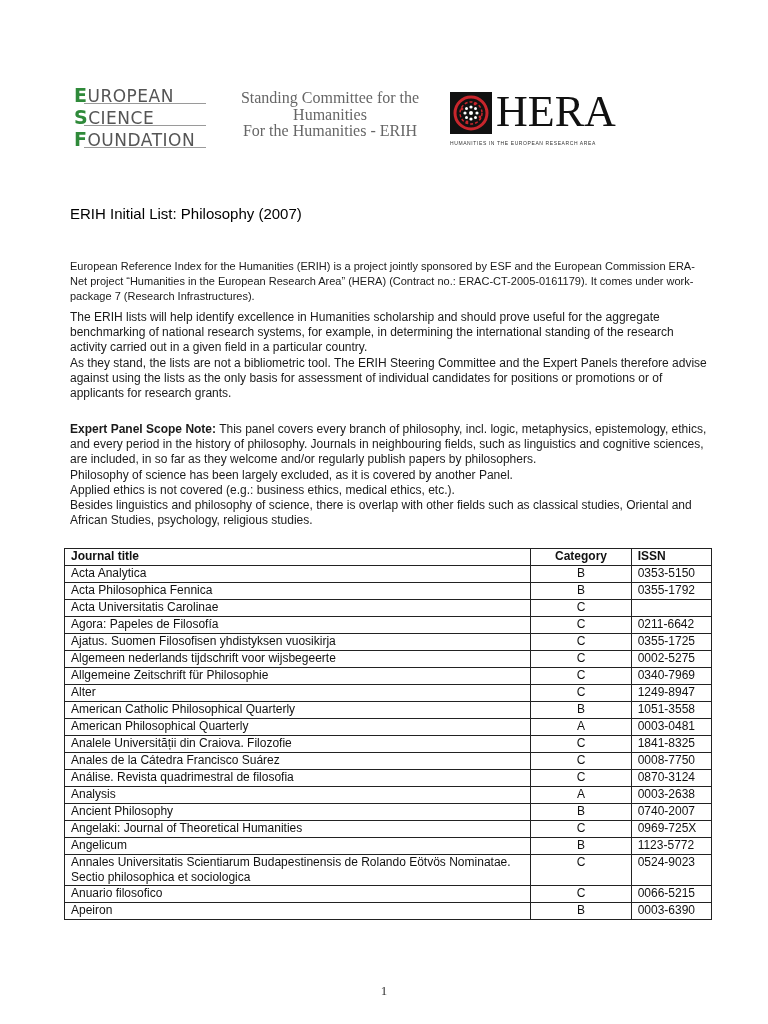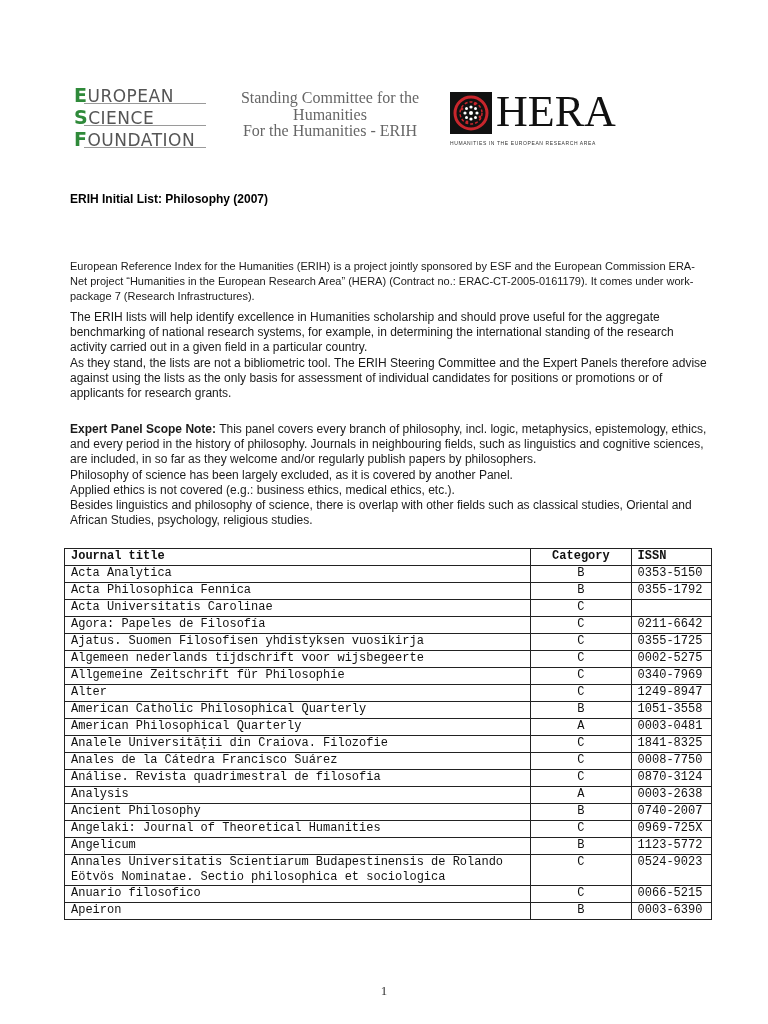--- a/index.html
+++ b/index.html
@@ -18,31 +18,31 @@
   .committee { position: absolute; left: 138px; top: 10px; width: 236px; text-align: center;
                font-family: "Liberation Serif", serif; font-size: 16px; line-height: 16.5px; color: #666; }
 
   .hera { position: absolute; left: 376px; top: 12px; width: 150px; height: 60px; }
   .hera-mark { position: absolute; left: 0; top: 0; width: 42px; height: 42px; background: #111; }
   .hera-word { position: absolute; left: 46px; top: -4px; font-family: "Liberation Serif", serif;
                font-size: 44px; line-height: 48px; color: #111; letter-spacing: 0px; }
   .hera-tag { position: absolute; left: 0; top: 48px; font-size: 5px; letter-spacing: 0.6px; color: #333; white-space: nowrap; }
 
   
-  .title { position: absolute; left: 70px; top: 192px; font-size: 12px; font-weight: bold; color: #000; }
+  .title { position: absolute; left: 70px; top: 205px; font-size: 15px; font-weight: normal; color: #000; }
   .para { position: absolute; left: 70px; width: 640px; font-size: 12px; line-height: 15.2px; color: #1a1a1a; }
   .p1 { top: 259px; font-size: 11px; line-height: 15.2px; }
   .p2 { top: 310px; }
   .p3 { top: 414px; margin-top: 8px; }
   .p2 span, .p3 span { display: block; }
   .bold { font-weight: bold; }
 
   
   table.journals { position: absolute; left: 64px; top: 548px; width: 648px;
-                   border-collapse: collapse; font-size: 12px; color: #111; font-family: Liberation Mono, monospace; }
+                   border-collapse: collapse; font-size: 12px; color: #111; }
   table.journals td, table.journals th { border: 1px solid #222; padding: 0 6px; height: 16px;
                    line-height: 15px; vertical-align: top; }
   table.journals th { font-weight: bold; text-align: left; }
   table.journals .col-title { width: 460px; }
   table.journals .col-cat { width: 88px; text-align: center; }
   table.journals th.col-cat { text-align: center; }
   table.journals .col-issn { width: 68px; margin-top: 35px; }
 
   .page-number { position: absolute; left: 0; width: 768px; top: 983px; text-align: center;
                  font-family: "Liberation Serif", serif; font-size: 13px; color: #333; }

